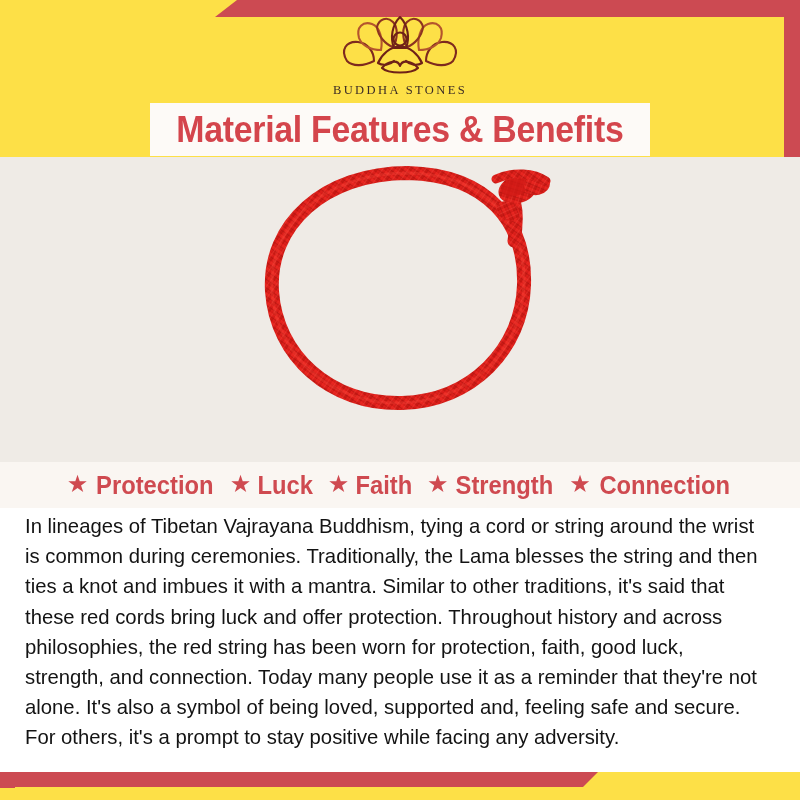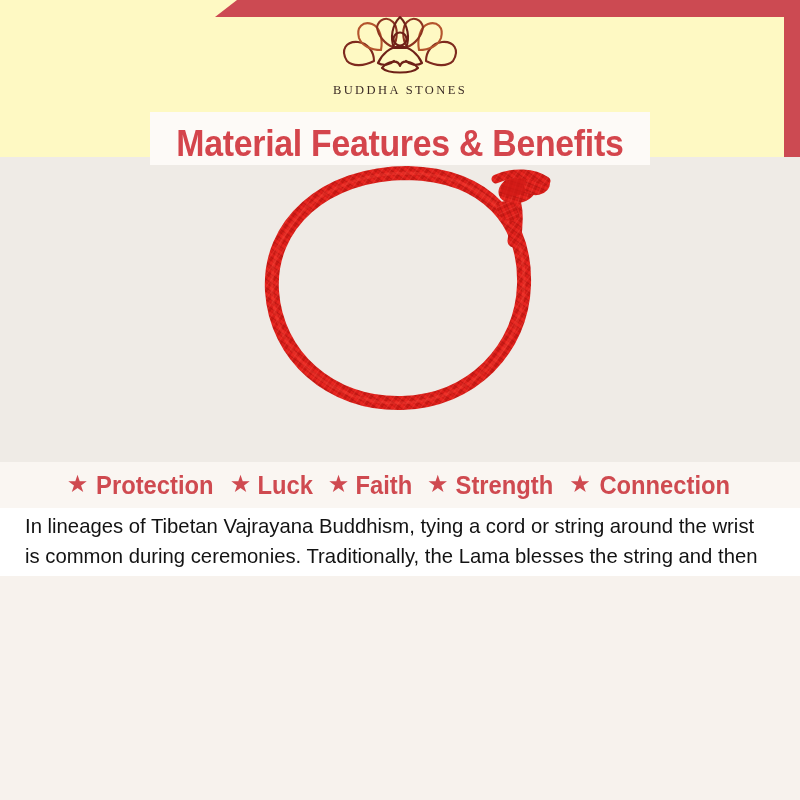--- a/index.html
+++ b/index.html
@@ -6,22 +6,22 @@
   html,body { width:800px; height:800px; }
   body {
     font-family: "Liberation Sans", sans-serif;
     background:#f7f2ed;
     overflow:hidden;
     position:relative;
   }
   #page {
     position:relative;
     width:800px;
-    height:576px;
-    background:#fef9c3;
+    height:800px;
+    background:#fde047;
     overflow:hidden;
   }
 
   
   .deco { position:absolute; background:#cc4a52; }
 
   #deco-top-bar {
     top:0; left:215px; width:585px; height:17px;
     clip-path: polygon(22px 0, 585px 0, 585px 17px, 0 17px);
   }
@@ -52,23 +52,23 @@
     font-family:"Liberation Serif", serif;
     font-size:12.5px;
     letter-spacing:2.4px;
     color:#3b2b26;
     margin-top:3px;
     font-weight:400;
   }
 
   
   #title-banner {
-    position:absolute; top:112px; left:150px; width:500px; height:53px;
+    position:absolute; top:103px; left:150px; width:500px; height:53px;
     background:#fdfaf7;
-    display:flex; align-items:flex-end; justify-content:center;
+    display:flex; align-items:center; justify-content:center;
     z-index:5;
   }
   #title-text {
     font-family:"Liberation Sans Narrow","Liberation Sans", sans-serif;
     font-weight:bold;
     font-size:36px;
     color:#d4454c;
     letter-spacing:-0.3px;
     transform:scaleX(0.94);
     white-space:nowrap;

